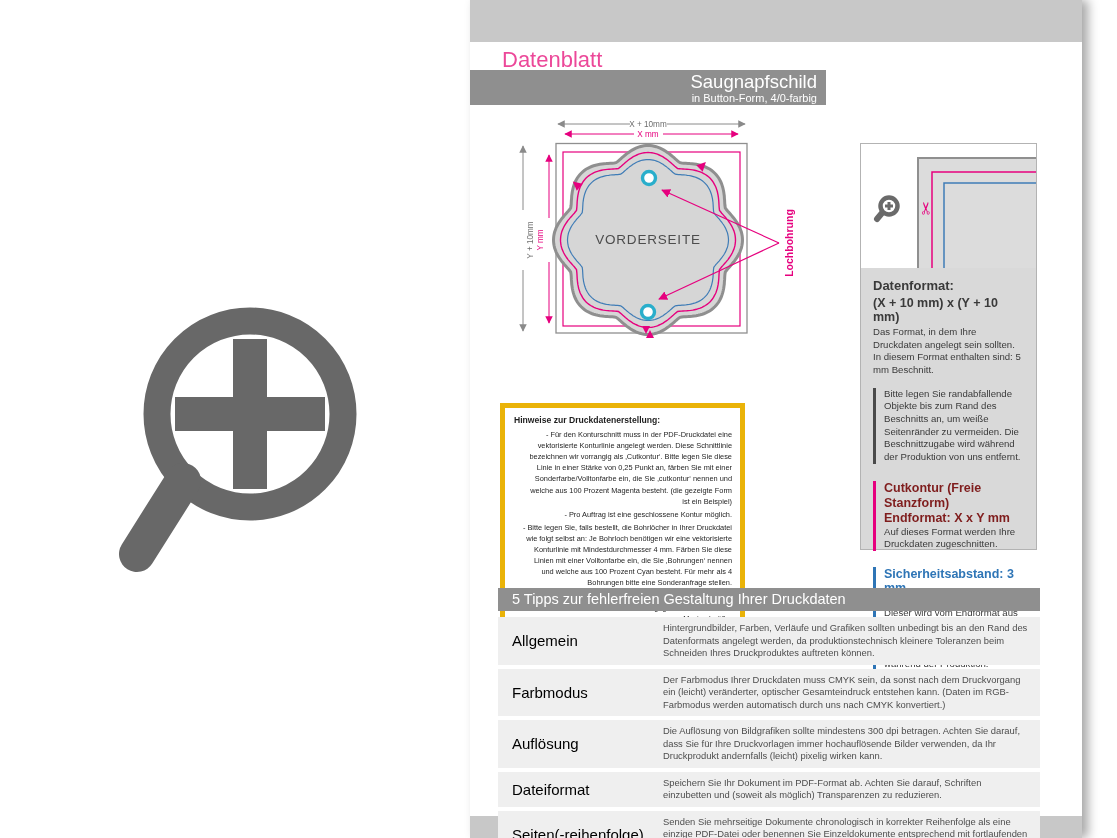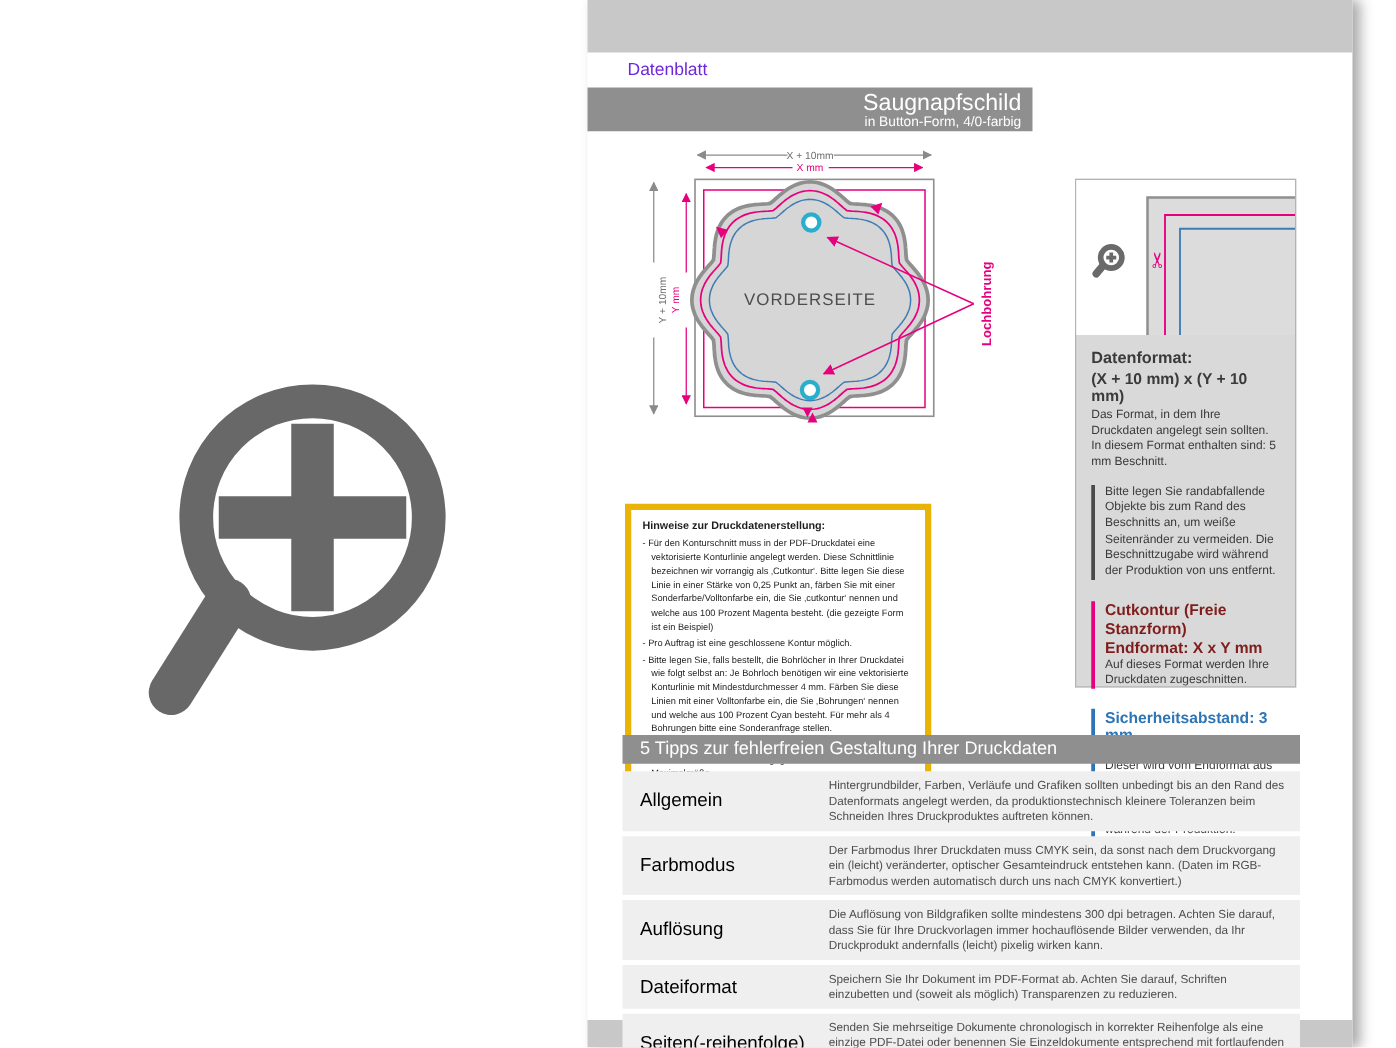--- a/index.html
+++ b/index.html
@@ -10,32 +10,32 @@
   
   .big-zoom { position:absolute; left:110px; top:294px; }
 
   
   .page { position:absolute; left:470px; top:0; width:612px; height:838px; background:#fff;
           box-shadow:6px 0 10px rgba(0,0,0,0.35); }
   .band-top { position:absolute; left:0; top:0; width:612px; height:42px; background:#c8c8c8; }
   .band-bottom { position:absolute; left:0; bottom:0; width:612px; height:22px; background:#c8c8c8; }
 
   .tab { position:absolute; left:19px; top:45px; background:#fff; padding:2px 14px 4px 13px;
-         font-size:14px; color:#6d28d9; }
+         font-size:22px; color:#ec4899; }
   .banner { position:absolute; left:0; top:70px; width:356px; height:35px; background:#8f8f8f;
             color:#fff; text-align:right; padding:2px 9px 0 0; }
   .banner .t1 { font-size:18.5px; line-height:20px; }
   .banner .t2 { font-size:11px; line-height:12px; }
 
   .drawing { position:absolute; left:40px; top:110px; }
 
   .notes { position:absolute; left:30px; top:403px; width:245px; border:5px solid #eab308;
            background:#fff; padding:7px 8px 8px 9px; color:#1e1e1e; }
   .notes .nt { font-size:8.6px; font-weight:bold; margin-bottom:4px; }
-  .notes .bullet { font-size:7.4px; line-height:1.5; padding-left:7px; text-indent:-7px; margin-bottom:2px; }
+  .notes .bullet { font-size:7.4px; line-height:1.5; padding-left:7px; text-indent:-7px; margin-bottom:2px;text-align:right; }
   .notes .bullet::before { content:"- "; }
 
   .panel { position:absolute; left:390px; top:143px; width:177px; height:407px;
            border:1px solid #b3b3b3; background:#d9d9d9; }
   .panel-top { width:175px; height:124px; background:#ffffff; }
   .panel-text { padding:10px 12px 0 12px; color:#3a3a3a; }
   .pt-title { font-size:13px; font-weight:bold; margin-bottom:3px; }
   .pt-value { font-size:12.5px; font-weight:bold; margin-bottom:2px; }
   .pt-body  { font-size:9.6px; line-height:1.32; }
   .pt-note  { border-left:3px solid #4a4a4a; padding-left:8px; margin-top:11px; font-size:9.6px; line-height:1.32; }

